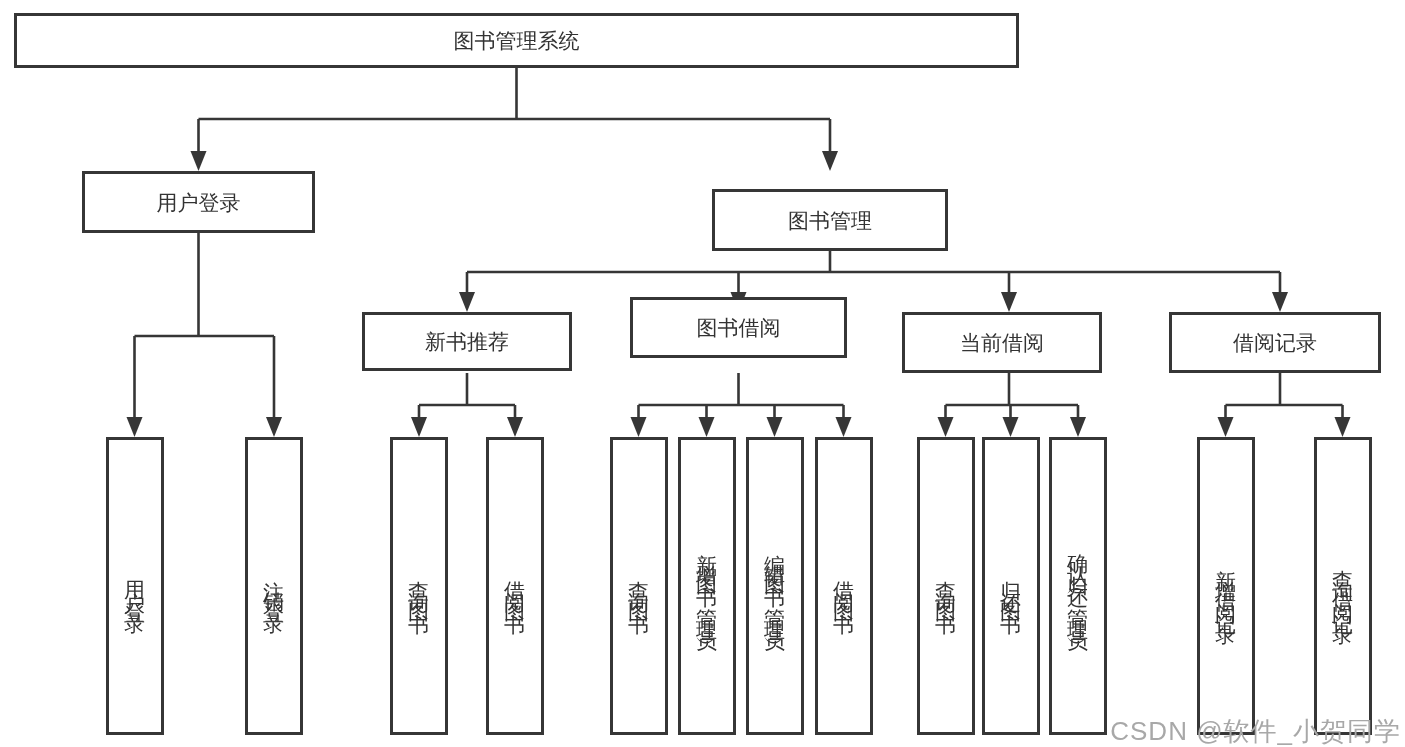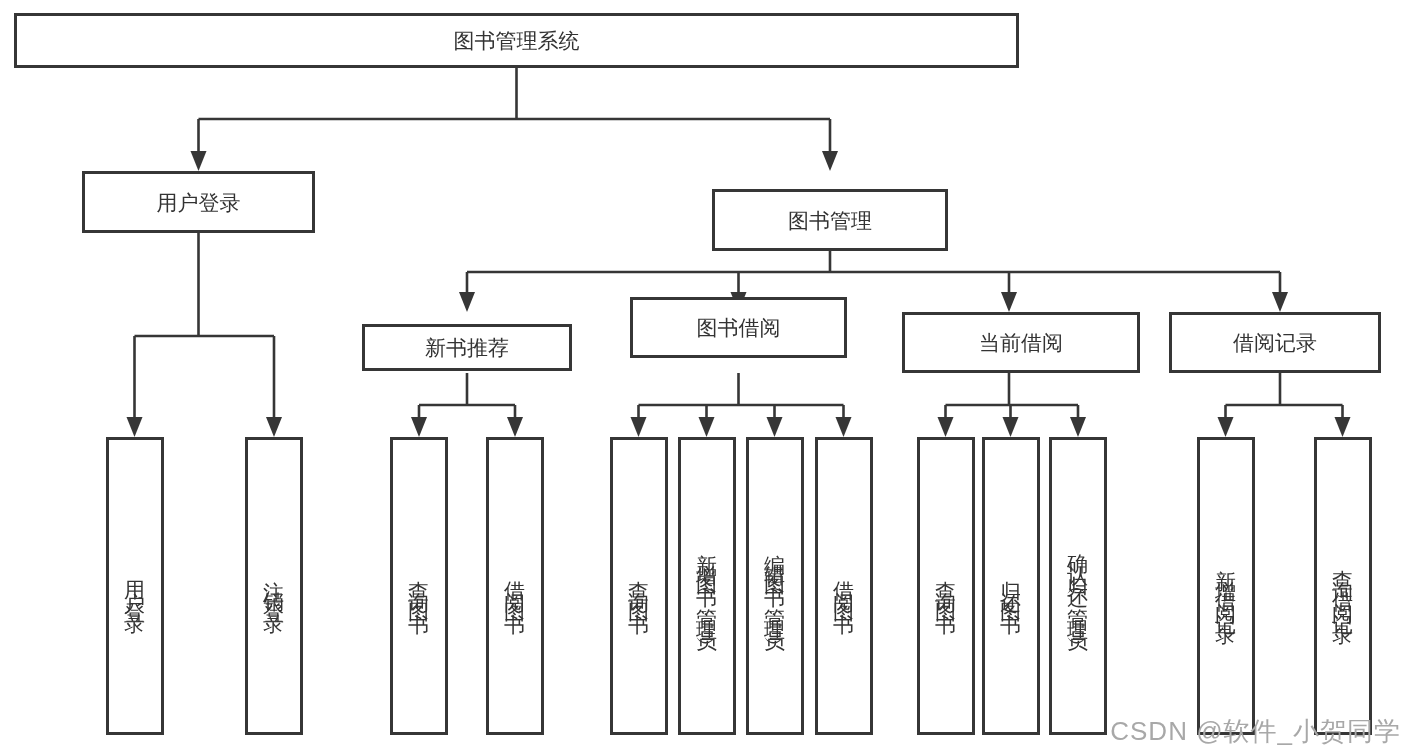--- a/index.html
+++ b/index.html
@@ -91,23 +91,23 @@
     <path class="edge" d="M1280 373 V405 M1225.5 405 H1342.5 M1225.5 405 V419 M1342.5 405 V419"></path>
     <polygon class="arrow" points="1217.5,417 1233.5,417 1225.5,437"></polygon>
     <polygon class="arrow" points="1334.5,417 1350.5,417 1342.5,437"></polygon>
   </svg>
 
   <div class="node" style="left:14px;top:13px;width:1005px;height:55px">图书管理系统</div>
 
   <div class="node" style="left:82px;top:171px;width:233px;height:62px">用户登录</div>
   <div class="node" style="left:712px;top:189px;width:236px;height:62px">图书管理</div>
 
-  <div class="node" style="left:362px;top:324px;width:210px;height:47px">新书推荐</div>
+  <div class="node" style="left:362px;top:312px;width:210px;height:59px">新书推荐</div>
   <div class="node" style="left:630px;top:297px;width:217px;height:61px">图书借阅</div>
-  <div class="node" style="left:902px;top:312px;width:238px;height:61px">当前借阅</div>
+  <div class="node" style="left:902px;top:312px;width:200px;height:61px">当前借阅</div>
   <div class="node" style="left:1169px;top:312px;width:212px;height:61px">借阅记录</div>
 
   <div class="node leaf" style="left:106px;top:437px;width:58px;height:298px">用户登录</div>
   <div class="node leaf" style="left:245px;top:437px;width:58px;height:298px">注销登录</div>
   <div class="node leaf" style="left:390px;top:437px;width:58px;height:298px">查询图书</div>
   <div class="node leaf" style="left:486px;top:437px;width:58px;height:298px">借阅图书</div>
   <div class="node leaf" style="left:610px;top:437px;width:58px;height:298px">查询图书</div>
   <div class="node leaf" style="left:678px;top:437px;width:58px;height:298px">新增图书（管理员）</div>
   <div class="node leaf" style="left:746px;top:437px;width:58px;height:298px">编辑图书（管理员）</div>
   <div class="node leaf" style="left:815px;top:437px;width:58px;height:298px">借阅图书</div>

